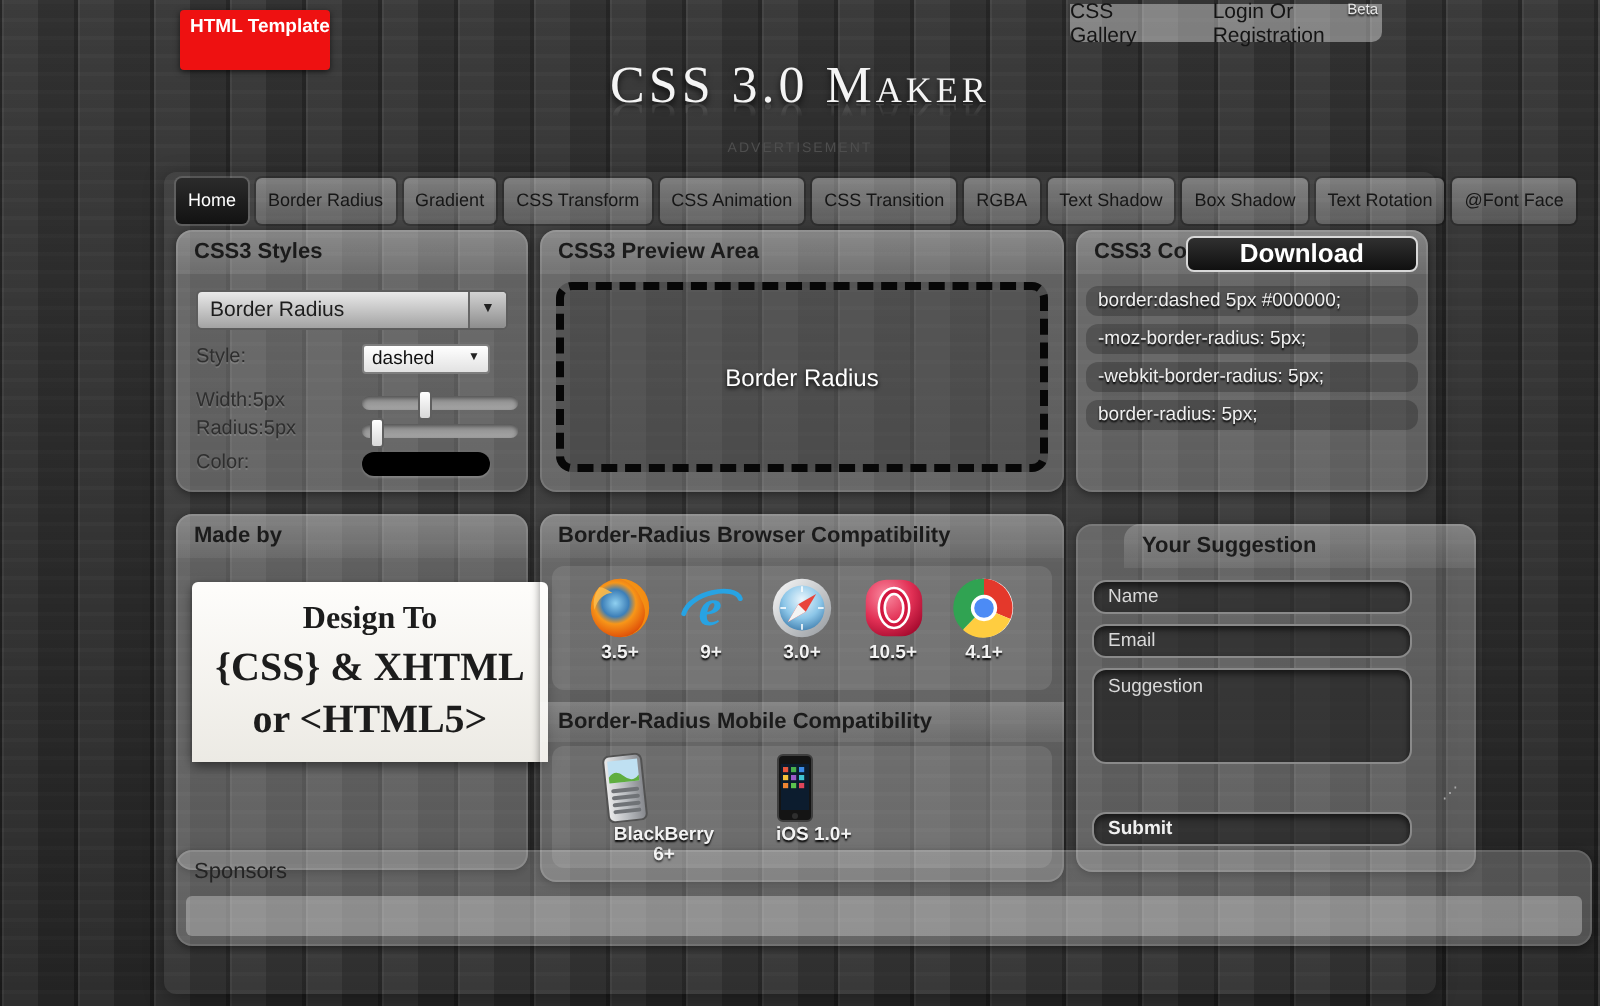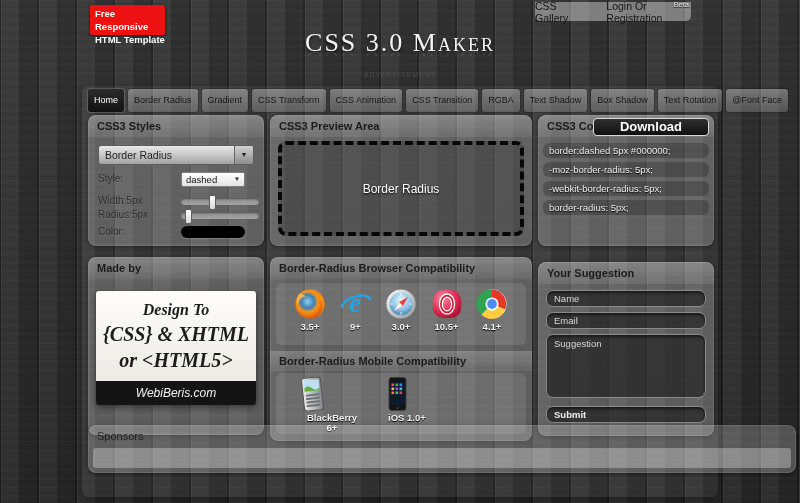--- a/index.html
+++ b/index.html
@@ -42,21 +42,21 @@
   .panel{background:rgba(255,255,255,0.21);border-radius:8px;
     box-shadow:0 1px 4px rgba(0,0,0,0.45), inset 0 0 0 1px rgba(255,255,255,0.10);}
   .panel-header{height:22px;line-height:22px;padding:0 9px;
     background:linear-gradient(rgba(255,255,255,0.22),rgba(255,255,255,0.07));
     border-radius:8px 8px 0 0;color:#1b1b1b;font-size:11px;font-weight:bold;position:relative;}
   .p-styles{left:88px;top:115px;width:176px;height:131px;}
   .p-preview{left:270px;top:115px;width:262px;height:131px;}
   .p-code{left:538px;top:115px;width:176px;height:131px;}
   .p-madeby{left:88px;top:257px;width:176px;height:178px;}
   .p-compat{left:270px;top:257px;width:262px;height:184px;}
-  .p-suggest{left:538px;top:262px;width:176px;height:174px;}
+  .p-suggest{left:538px;top:262px;width:176px;height:174px;padding-left:24px;}
   .p-sponsors{left:88px;top:425px;width:708px;height:48px;}
   
   .preset-select{left:10px;top:30px;width:156px;height:20px;cursor:pointer;
     background:linear-gradient(#e9e9e9,#a3a3a3);border:1px solid #5c5c5c;border-radius:3px;
     box-sizing:border-box;font-size:10.5px;color:#1d1d1d;line-height:18px;padding-left:6px;}
   .preset-select .arrow-box{position:absolute;right:0;top:0;width:18px;height:18px;
     background:linear-gradient(#d2d2d2,#8d8d8d);border-left:1px solid #666;border-radius:0 2px 2px 0;
     text-align:center;line-height:18px;font-size:7px;color:#222;}
   .ctl-row{position:absolute;left:10px;width:156px;height:16px;font-size:10px;color:#2e2e2e;}
   .ctl-row .lbl{position:absolute;left:0;top:1px;text-shadow:0 1px 0 rgba(255,255,255,0.12);}
@@ -78,22 +78,22 @@
     color:#fff;font-size:12px;text-shadow:0 1px 2px #000;}
   
   .download-btn{position:absolute;right:5px;top:3px;height:16px;line-height:16px;padding:0 26px;
     background:linear-gradient(#303030,#101010);color:#fff;font-size:13px;font-weight:bold;
     border:1px solid #d8d8d8;border-radius:4px;cursor:pointer;}
   .code-lines{position:absolute;left:5px;right:5px;top:28px;}
   .code-line{height:15px;line-height:15px;margin-bottom:4px;padding-left:6px;
     background:rgba(0,0,0,0.22);border-radius:6px;color:#efefef;font-size:9.5px;
     text-shadow:0 1px 1px #000;white-space:nowrap;overflow:hidden;}
   
-  .ad-card{position:absolute;left:8px;top:34px;width:160px;cursor:pointer;
-    box-shadow:0 2px 6px rgba(0,0,0,0.5);border-radius:3px;font-style:italic;}
+  .ad-card{position:absolute;left:8px;top:34px;width:178px;cursor:pointer;
+    box-shadow:0 2px 6px rgba(0,0,0,0.5);border-radius:3px;}
   .ad-card-body{background:linear-gradient(#fefdfb,#eceae4);border-radius:3px 3px 0 0;
     height:90px;display:flex;flex-direction:column;justify-content:center;text-align:center;
     font-family:"Liberation Serif",serif;font-weight:bold;color:#1c1c1c;}
   .ad-line1{font-size:16px;line-height:22px;}
   .ad-line2,.ad-line3{font-size:20px;line-height:26px;}
   .ad-card-footer{background:#141414;border-radius:0 0 3px 3px;height:24px;line-height:24px;
     text-align:center;color:#f2f2f2;font-size:12px;}
   
   .mid-header{position:absolute;left:0;right:0;top:94px;height:20px;line-height:20px;padding:0 9px;
     background:linear-gradient(rgba(255,255,255,0.20),rgba(255,255,255,0.06));
@@ -108,35 +108,34 @@
     background:rgba(255,255,255,0.10);border-radius:6px;
     display:flex;justify-content:flex-start;gap:26px;padding:4px 0 0 26px;box-sizing:border-box;}
   .mobile-item{display:flex;flex-direction:column;align-items:flex-start;width:60px;}
   .tilt{transform:rotate(-6deg);}
   
   .sg-input,.sg-area,.sg-btn{position:absolute;left:8px;width:160px;box-sizing:border-box;
     background:rgba(15,15,15,0.55);border:1px solid #8a8a8a;border-radius:7px;
     color:#d8d8d8;font-size:9.5px;font-family:"Liberation Sans",sans-serif;
     box-shadow:inset 0 2px 3px rgba(0,0,0,0.55);padding:0 7px;}
   .sg-input{height:17px;}
-  .sg-area{height:64px;resize:none;padding-top:3px;overflow:hidden;}
+  .sg-area{height:48px;resize:none;padding-top:3px;overflow:hidden;}
   .sg-btn{height:17px;text-align:left;color:#f0f0f0;font-weight:bold;cursor:pointer;
     background:rgba(15,15,15,0.55);line-height:15px;}
   .grip{position:absolute;right:10px;top:130px;font-size:8px;color:#aaa;cursor:nwse-resize;letter-spacing:-1px;}
   
   .sponsor-strip{position:absolute;left:5px;right:5px;top:23px;height:20px;
     background:rgba(255,255,255,0.30);border-radius:3px;}
 </style>
 </head>
 <body>
 
 <div id="screen">
 
   <div class="abs badge">
-    <div>Free Responsive</div>
     <div>HTML Template</div>
   </div>
 
   <div class="abs top-nav">
     <a>CSS Gallery</a>
     <a>Login Or Registration</a>
     <span class="beta">Beta</span>
   </div>
 
   <div class="abs site-title">CSS 3.0 Maker</div>
@@ -210,21 +209,20 @@
   </div>
 
   <div class="abs panel p-madeby">
     <div class="panel-header">Made by</div>
     <div class="ad-card">
       <div class="ad-card-body">
         <div class="ad-line1">Design To</div>
         <div class="ad-line2">{CSS} &amp; XHTML</div>
         <div class="ad-line3">or &lt;HTML5&gt;</div>
       </div>
-      <div class="ad-card-footer">WebiBeris.com</div>
     </div>
   </div>
 
   <div class="abs panel p-compat">
     <div class="panel-header">Border-Radius Browser Compatibility</div>
     <div class="browser-box">
       <div class="compat-item">
         <svg width="32" height="32" viewBox="0 0 34 34">
           <defs>
               <radialGradient id="g-fx" cx="42%" cy="42%" r="68%">

